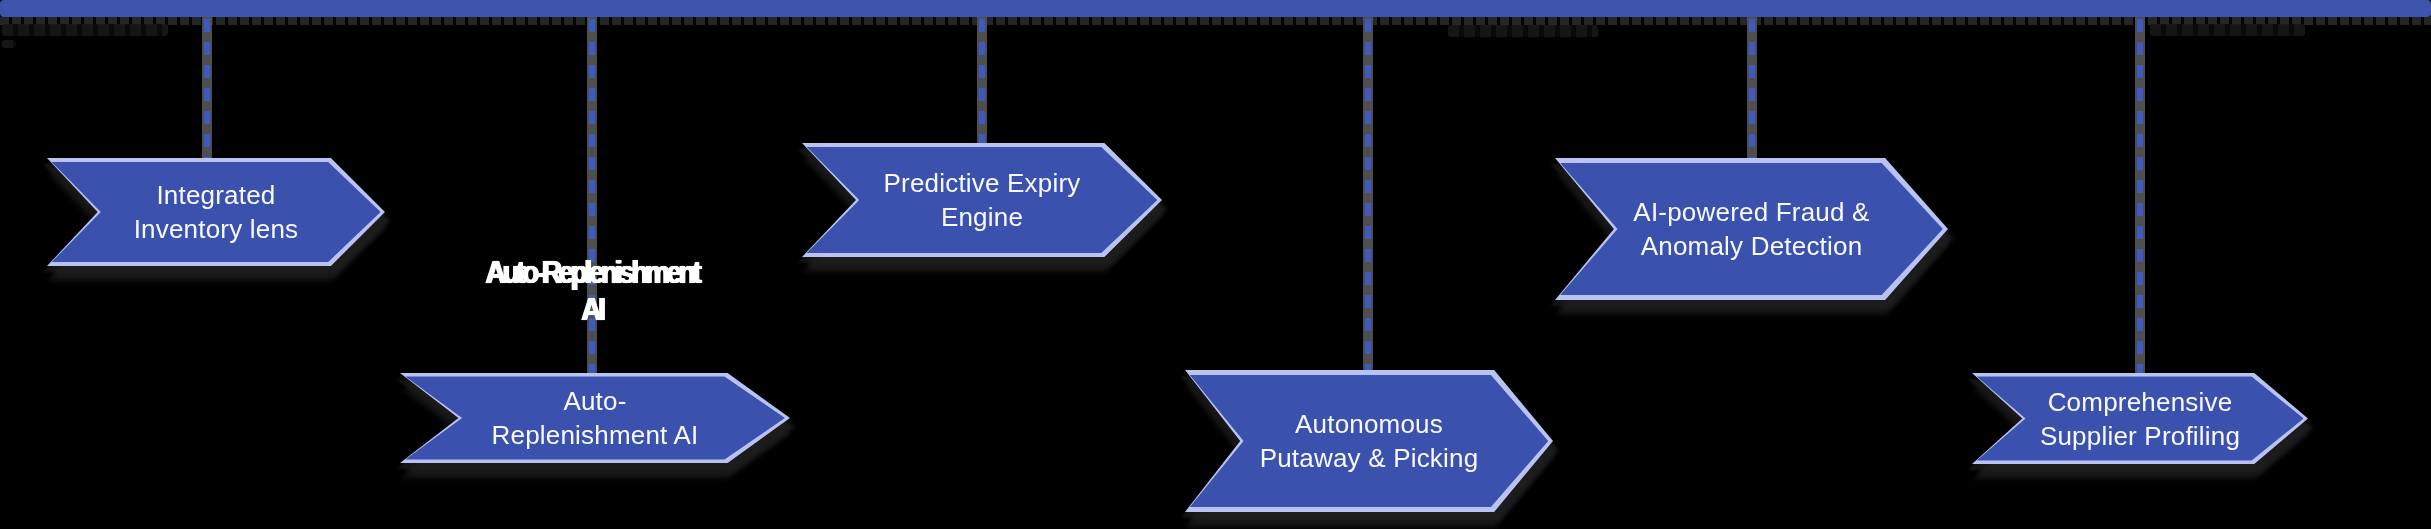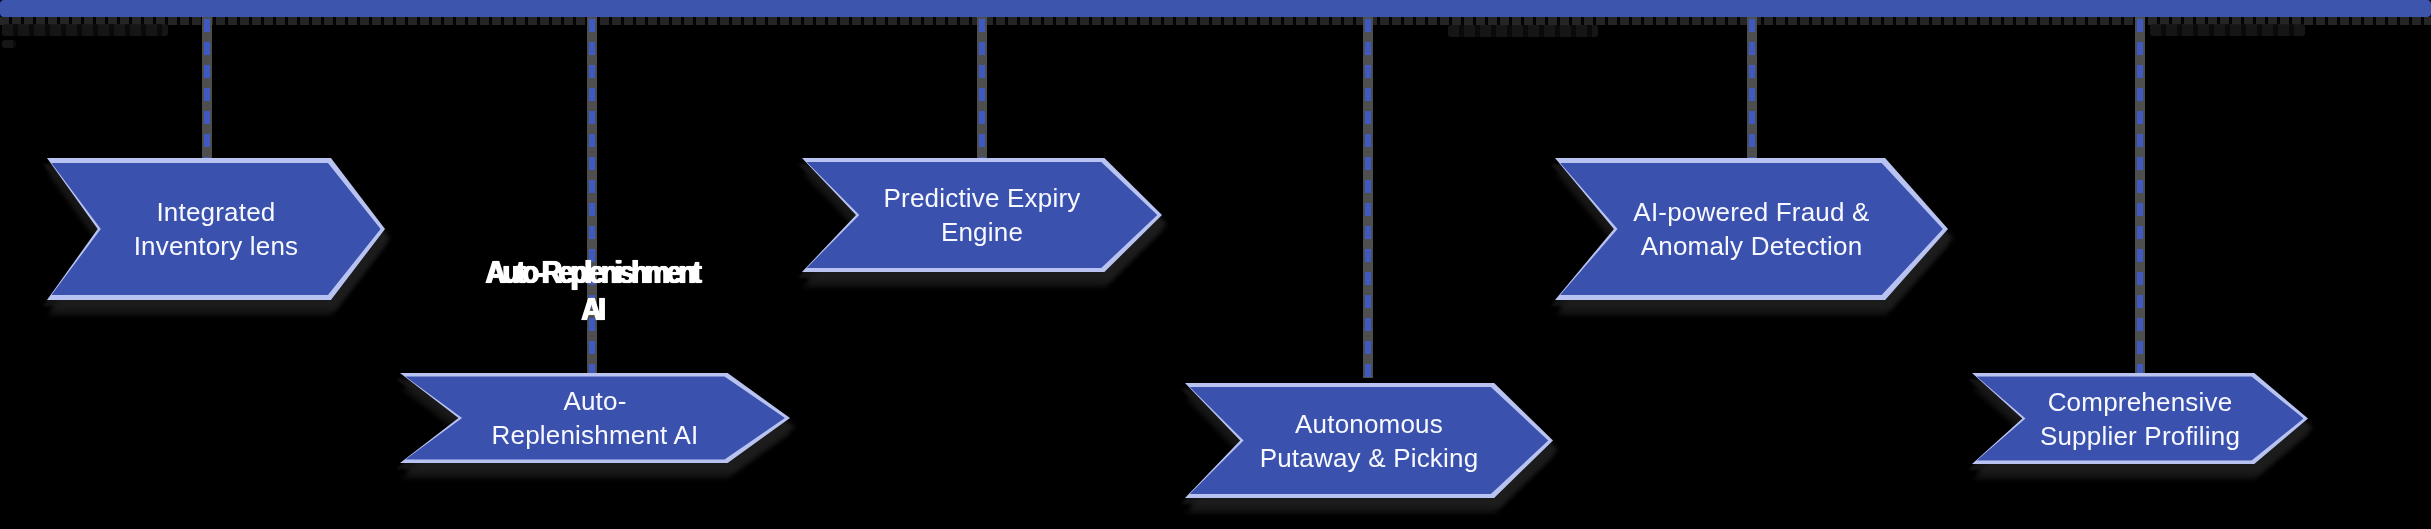--- a/index.html
+++ b/index.html
@@ -69,24 +69,24 @@
     transform:scale(0.974,0.93);
   }
   .banner-label{
     position:absolute;inset:0;
     display:flex;align-items:center;justify-content:center;
     text-align:center;white-space:pre-line;
     color:var(--node_text);
     font:400 26px/34px "Liberation Sans",sans-serif;
     letter-spacing:0.2px;
   }
-  .pos-b1{left:47px;top:158px;width:338px;height:142px;}
+  .pos-b1{left:47px;top:158px;width:338px;height:108px;}
   .pos-b2{left:400px;top:373px;width:390px;height:90px;}
-  .pos-b3{left:802px;top:158px;width:360px;height:114px;}
-  .pos-b4{left:1185px;top:383px;width:368px;height:115px;}
+  .pos-b3{left:802px;top:143px;width:360px;height:114px;}
+  .pos-b4{left:1185px;top:370px;width:368px;height:142px;}
   .pos-b5{left:1555px;top:158px;width:393px;height:142px;}
   .pos-b6{left:1972px;top:373px;width:336px;height:91px;}
 
   
   .ghost-label-white{
     position:absolute;left:432px;top:254px;width:320px;
     z-index:5;
     text-align:center;white-space:pre-line;
     color:#ffffff;
     font:700 31px/37px "Liberation Sans",sans-serif;

